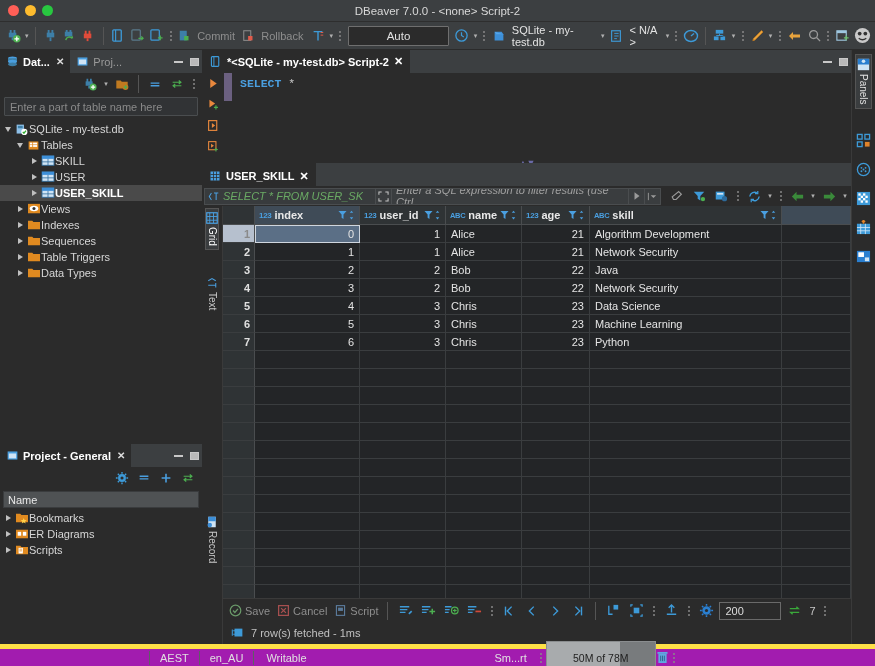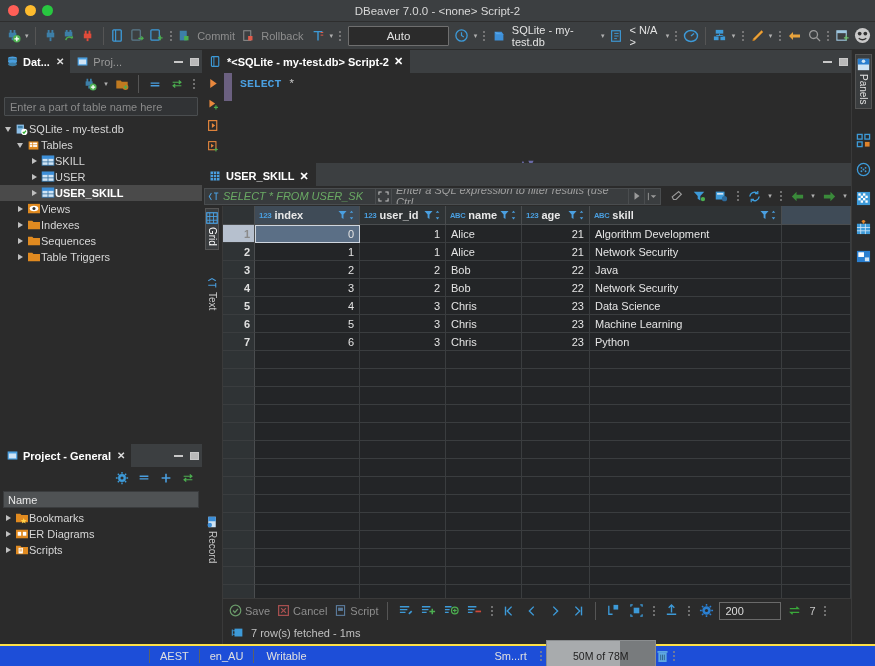--- a/index.html
+++ b/index.html
@@ -216,22 +216,22 @@
     width: 24px; flex: 0 0 24px; background: #2b2b2b; display: flex; flex-direction: column;
     align-items: center; padding-top: 4px; gap: 7px; border-left: 1px solid #3a3a3a;
   }
   .panels-tab {
     writing-mode: vertical-rl; font-size: 10px; color: #e0e0e0; display: flex;
     align-items: center; gap: 3px; padding: 3px 1px; background: #3a3d3f; border: 1px solid #555;
   }
 
   
   .statusbar {
-    height: 22px; flex: 0 0 22px; background: #1d4ed8; display: flex; align-items: center;
-    font-size: 11px; color: #e0e0e0; border-top: 2px solid #fde047; text-align: center;
+    height: 22px; flex: 0 0 22px; background: #a21caf; display: flex; align-items: center;
+    font-size: 11px; color: #e0e0e0; border-top: 5px solid #fde047; text-align: center;
   }
   .sb-seg { padding: 0 10px; border-right: 1px solid #5e6163; height: 14px; display: flex; align-items: center;}
   .sb-first { width: 150px; border-right: 1px solid #5e6163; height:14px;}
   .heap {
     width: 110px; height: 33px; background: #787b7d; border: 1px solid #8a8d8f;
     display: flex; align-items: center; justify-content: center; position: relative; overflow:hidden;
   }
   .heap-fill { position: absolute; left: 0; top: 0; bottom: 0; width: 68%; background: #a8abad; }
   .heap-txt { position: relative; color: #1e1e1e; font-size: 10.5px; }
   .trash { width: 14px; height: 15px; display:flex; align-items:center; justify-content:center;}
@@ -623,20 +623,31 @@
                 <span class="caret-r"></span>
               </span>
             <span class="ticon">
               <svg width="14" height="12" viewBox="0 0 16 14">
                   <path d="M1 2h5l1.3 1.6H15V12H1z" fill="#e08a20"></path>
                 </svg>
             </span>
             <span>Table Triggers</span>
           </div>
 
+          <div class="trow">
+            <span class="tw" style="margin-left:14px">
+                <span class="caret-r"></span>
+              </span>
+            <span class="ticon">
+              <svg width="14" height="12" viewBox="0 0 16 14">
+                  <path d="M1 2h5l1.3 1.6H15V12H1z" fill="#e08a20"></path>
+                </svg>
+            </span>
+            <span>Data Types</span>
+          </div>
 
         </div>
       </div>
 
       <div class="splitter-h"></div>
 
       <div class="panel proj">
         <div class="panel-tabs">
           <div class="ptab active">
             <svg width="13" height="13" viewBox="0 0 16 16">

